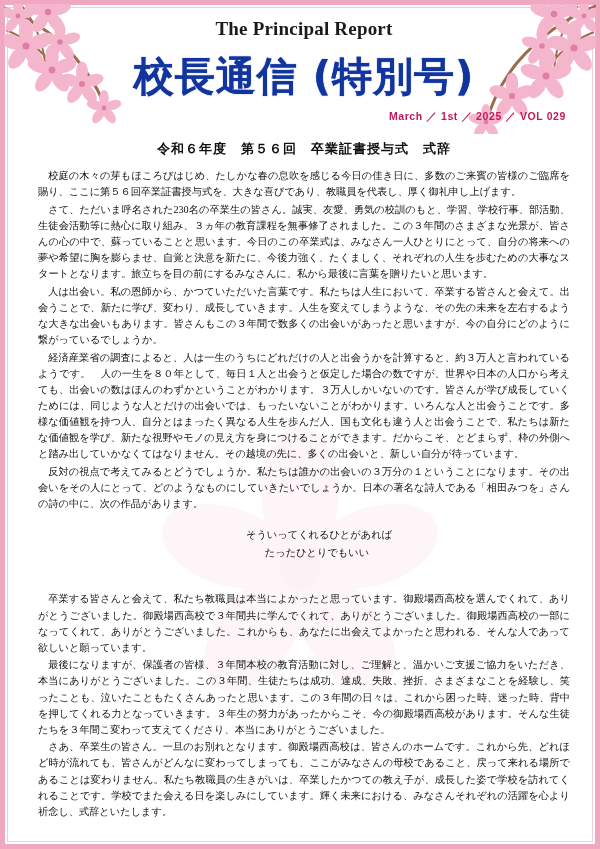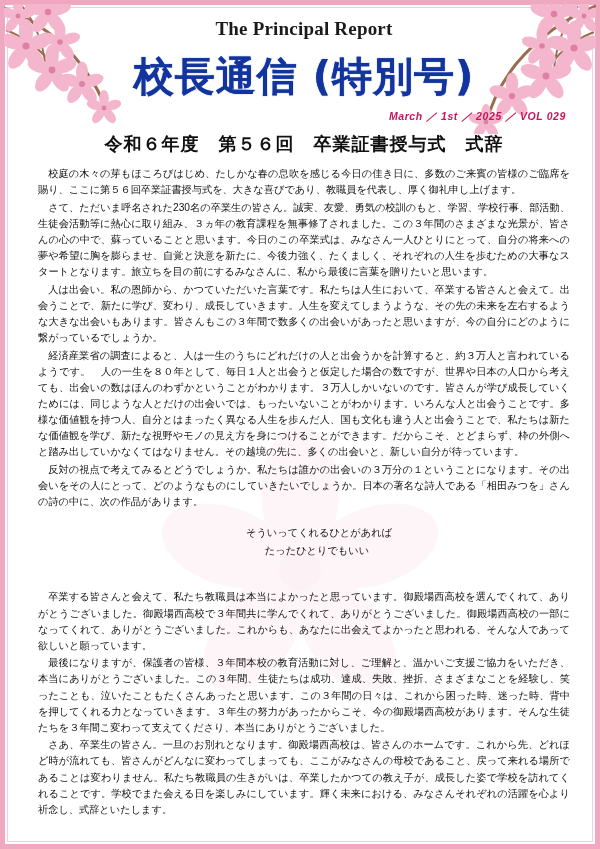--- a/index.html
+++ b/index.html
@@ -87,39 +87,38 @@
   }
 
   .date-line {
     text-align: right;
     font-size: 10.5px;
     font-weight: bold;
     color: #c2185b;
     letter-spacing: 0.6px;
     margin: 6px 4px 4px 0;
     font-family: "Liberation Sans", sans-serif;
-    font-style: italic;
   }
 
   .doc-title {
     text-align: center;
-    font-size: 18px;
+    font-size: 13px;
     font-weight: bold;
     color: #111;
     letter-spacing: 1px;
-    margin: 8px 0 10px 0;
+    margin: 16px 0 10px 0;
     font-family: "DejaVu Sans", sans-serif;
   }
 
   .body-text {
     font-size: 10.2px;
     line-height: 1.58;
     color: #111;
     text-align: justify;
-    font-family: Liberation Sans, sans-serif;
+    font-family: Liberation Serif, serif;
     margin: 0 0 0 0;
   }
   .body-text p {
     margin: 0 0 1.5px 0;
     text-indent: 1em;
   }
 
   .poem {
     margin: 14px 0 14px 0;
     text-align: center;

